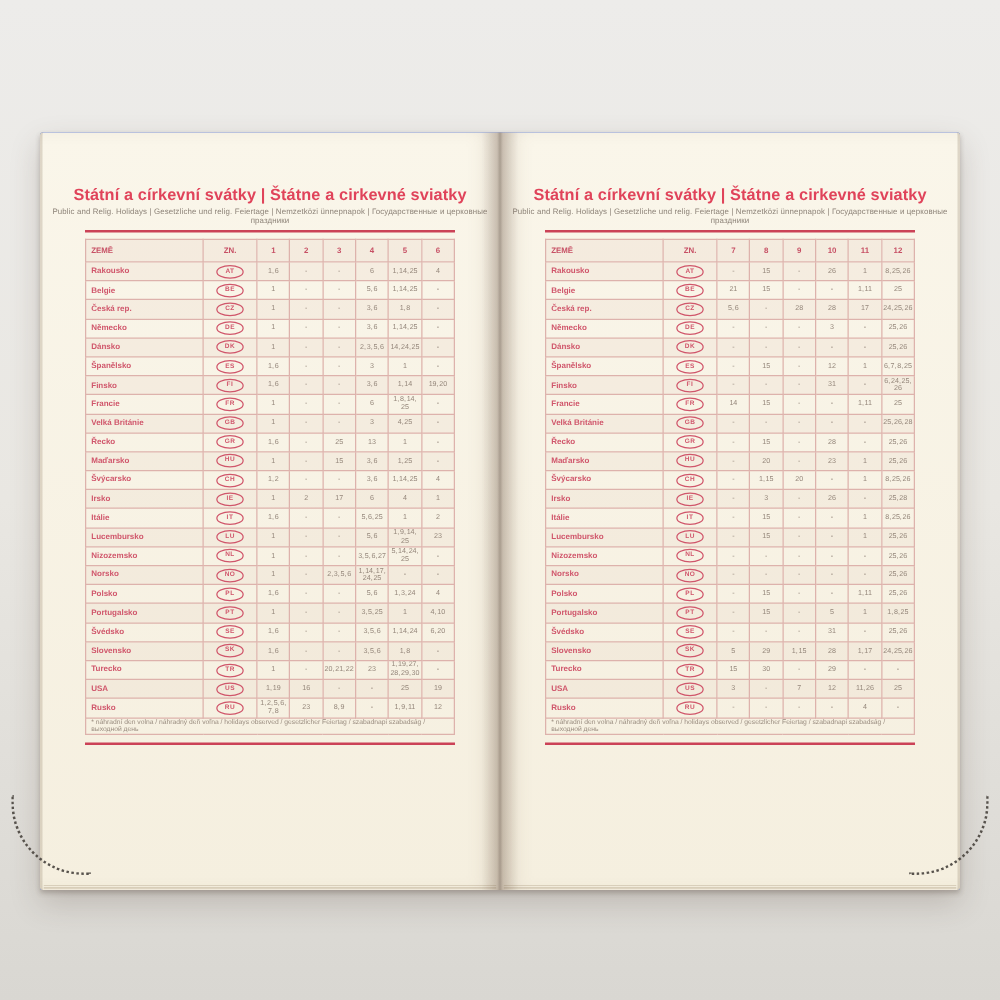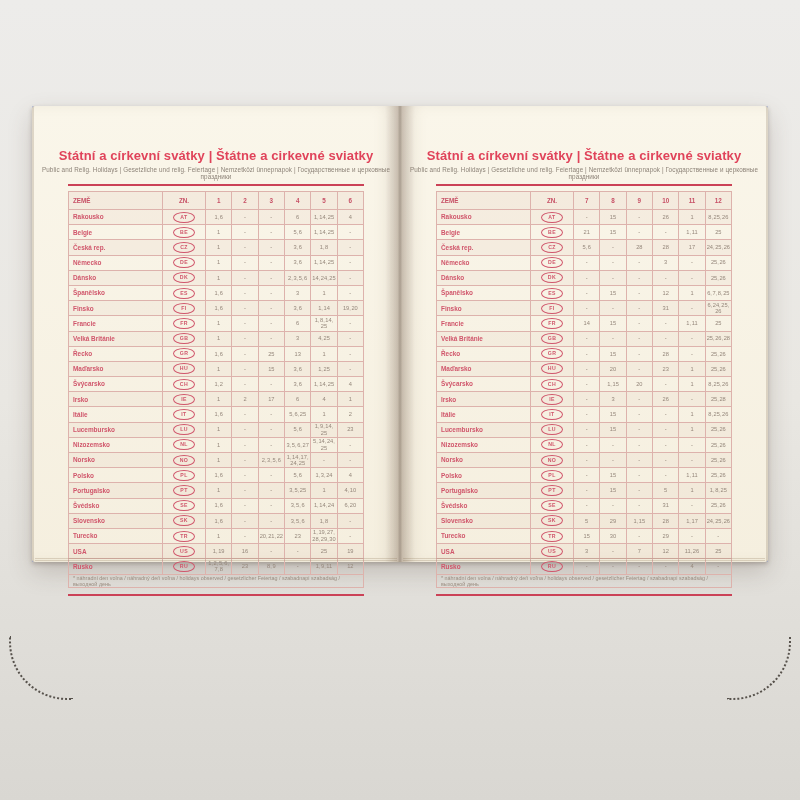--- a/index.html
+++ b/index.html
@@ -2,21 +2,21 @@
 <html><head>
 <meta charset="utf-8">
 <style>
   html,body{margin:0;padding:0;}
   body{
     width:800px;height:800px;position:relative;overflow:hidden;
     background:linear-gradient(180deg,#edecea 0%,#e9e7e2 50%,#d9d7d2 100%);
     font-family:"Liberation Sans", sans-serif;
   }
   .spread{
-    position:absolute;left:32px;top:106px;width:736px;height:456px;
+    position:absolute;left:32px;top:106px;width:736px;height:606px;
     display:flex;border-radius:2px;background:#1d4ed8;
     box-shadow:0 2px 4px rgba(80,65,55,.30),0 10px 24px rgba(80,65,55,.22);
   }
   .page{width:50%;position:relative;}
   .page.left{
     background:linear-gradient(180deg,#faf6ea,#f5efdf);
     border-radius:2px 0 0 2px;
     box-shadow:inset -16px 0 20px -12px rgba(110,85,65,.35), inset 3px 0 0 -1px rgba(140,120,95,.25);
   }
   .page.right{

